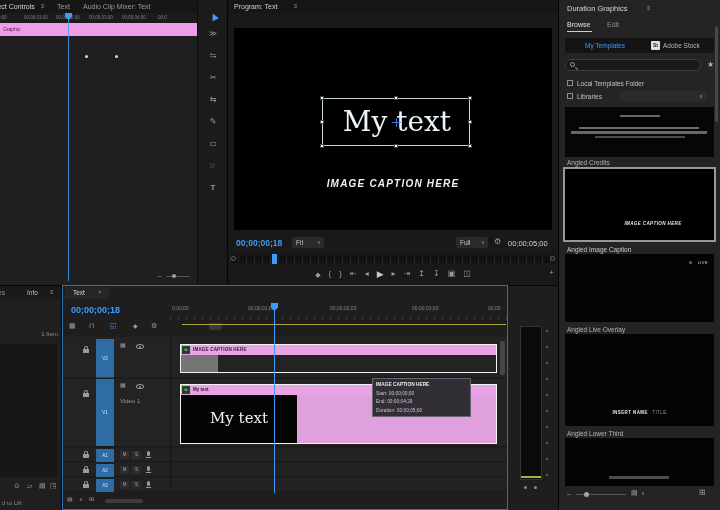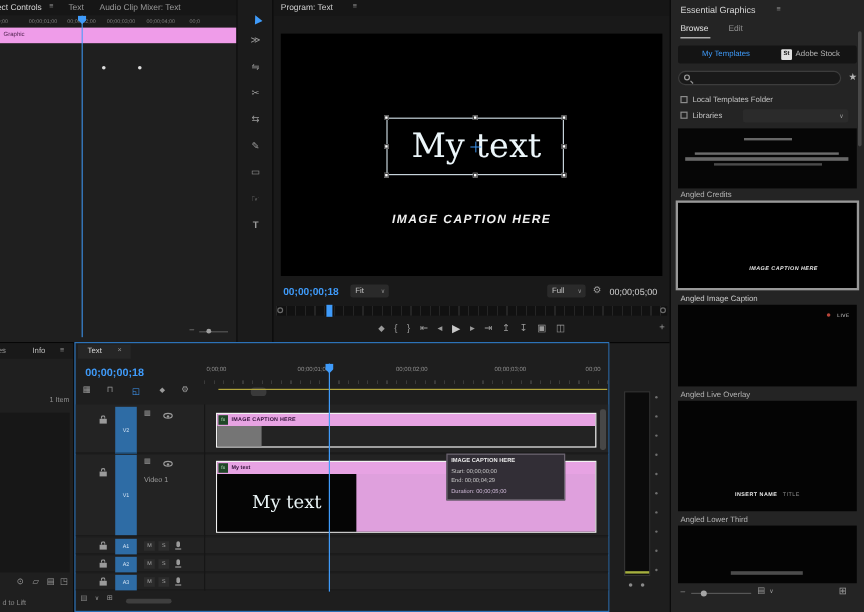--- a/index.html
+++ b/index.html
@@ -127,21 +127,21 @@
       <span class="ic">⇥</span>
       <span class="ic">↥</span>
       <span class="ic">↧</span>
       <span class="ic">▣</span>
       <span class="ic">◫</span>
     </div>
     <span class="ab ic" style="right:4px;top:269px;">+</span>
   </div>
 
   <div class="panel" style="left:558px;top:0;width:162px;height:510px;background:#242424;border-left:1px solid #050505;">
-    <span class="ab" style="left:8px;top:4px;font-size:7.5px;color:#d6d6d6;">Essential Graphics</span>
+    <span class="ab" style="left:8px;top:4px;font-size:7.5px;color:#d6d6d6;">Duration Graphics</span>
     <span class="ab ic" style="left:88px;top:5px;font-size:6px;">≡</span>
     <div class="ab" style="left:156px;top:26px;width:3px;height:96px;background:#484848;border-radius:2px;"></div>
 
     <span class="ab tabtxt" style="left:8px;top:21px;color:#e3e3e3;">Browse</span>
     <div class="ab" style="left:8px;top:31px;width:25px;height:1px;background:#cfcfcf;"></div>
     <span class="ab tabtxt" style="left:48px;top:21px;color:#8f8f8f;">Edit</span>
 
     <div class="ab" style="left:6px;top:38px;width:149px;height:15px;background:#141414;border-radius:2px;">
       <span class="ab" style="left:0;top:0;width:80px;line-height:15px;text-align:center;font-size:6.5px;color:#3f9bfa;">My Templates</span>
       <span class="ab" style="left:86px;top:3px;width:9px;height:9px;background:#e0e0e0;border-radius:1px;font-size:5px;color:#1a1a1a;text-align:center;line-height:9px;font-weight:bold;">St</span>

